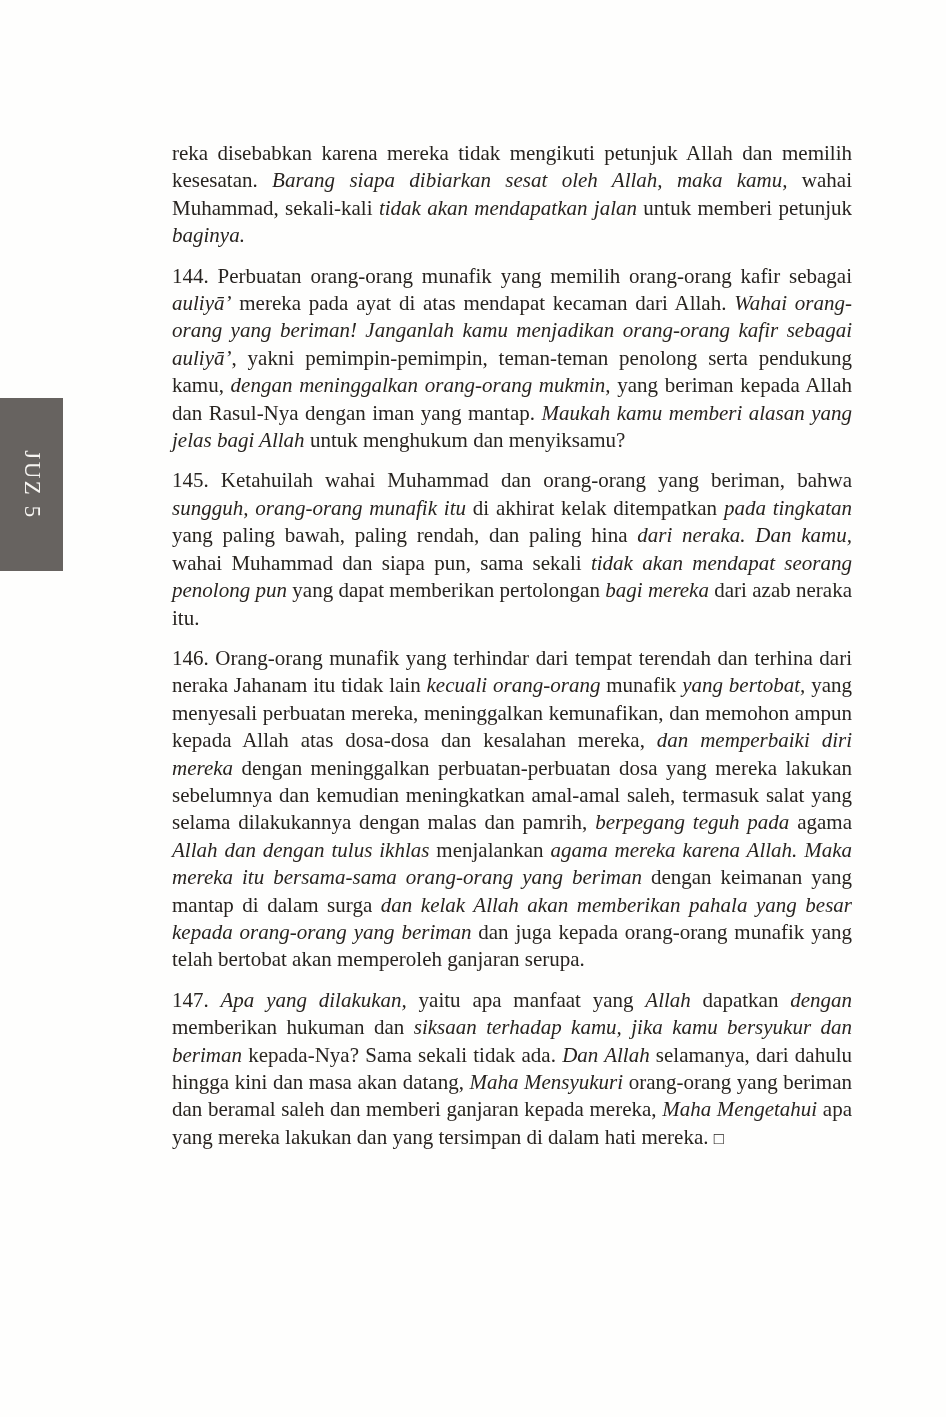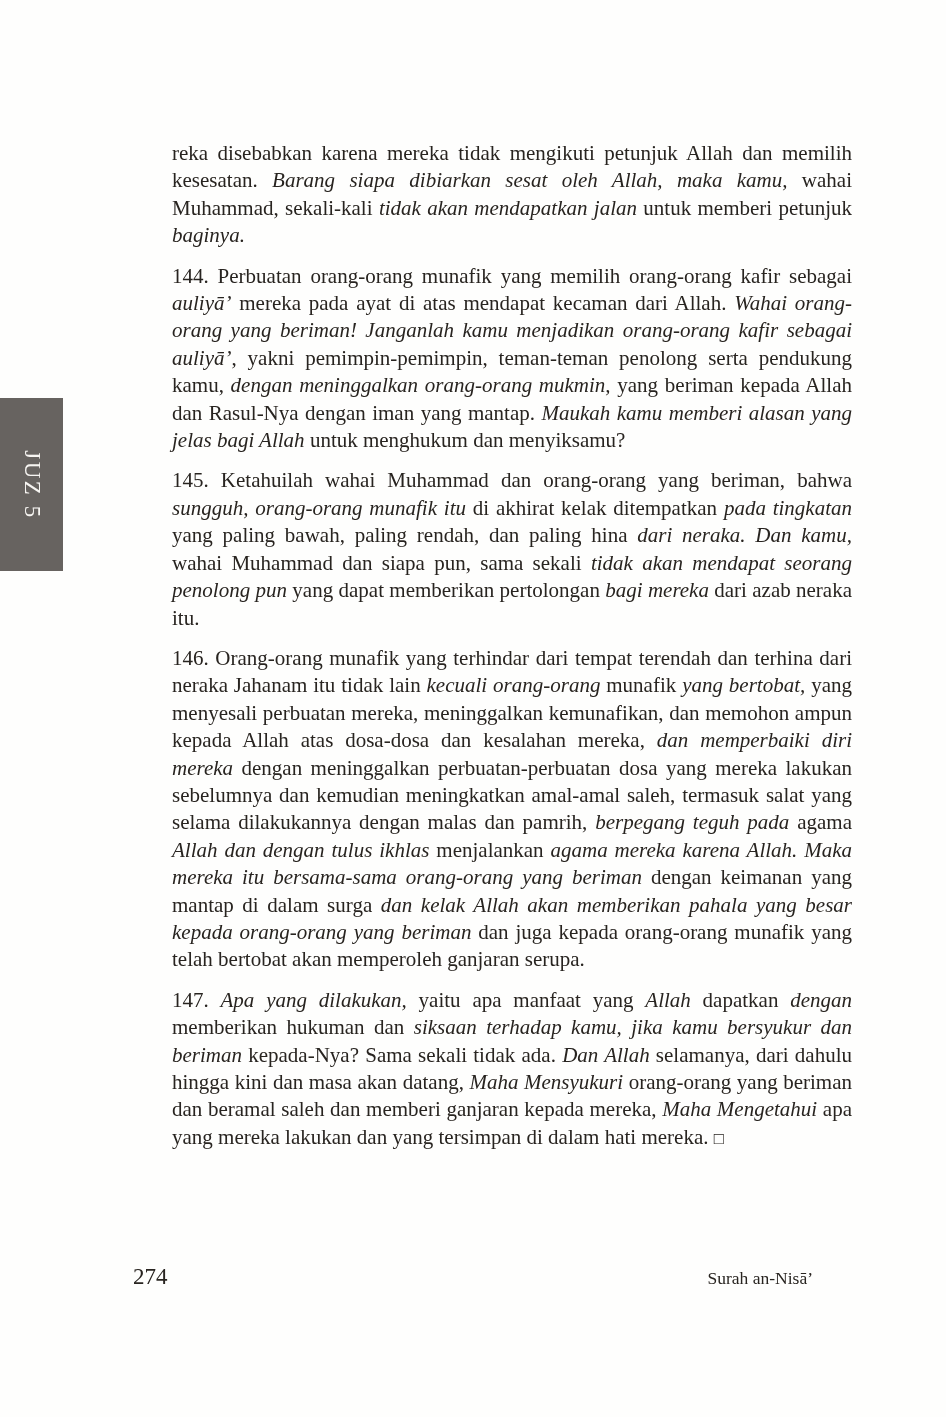--- a/index.html
+++ b/index.html
@@ -61,18 +61,14 @@
   </div>
 
   <div class="text-block">
       <p class="para"><span class="rm">reka disebabkan karena mereka tidak mengikuti petunjuk Allah dan memilih kesesatan. </span><span class="it">Barang siapa dibiarkan sesat oleh Allah, maka kamu,</span><span class="rm"> wahai Muhammad, sekali-kali </span><span class="it">tidak akan mendapatkan jalan</span><span class="rm"> untuk memberi petunjuk </span><span class="it">baginya.</span></p>
       <p class="para"><span class="rm">144. Perbuatan orang-orang munafik yang memilih orang-orang kafir sebagai </span><span class="it">auliyā’</span><span class="rm"> mereka pada ayat di atas mendapat kecaman dari Allah. </span><span class="it">Wahai orang-orang yang beriman! Janganlah kamu menjadikan orang-orang kafir sebagai auliyā’</span><span class="rm">, yakni pemimpin-pemimpin, teman-teman penolong serta pendukung kamu, </span><span class="it">dengan meninggalkan orang-orang mukmin,</span><span class="rm"> yang beriman kepada Allah dan Rasul-Nya dengan iman yang mantap. </span><span class="it">Maukah kamu memberi alasan yang jelas bagi Allah</span><span class="rm"> untuk menghukum dan menyiksamu?</span></p>
       <p class="para"><span class="rm">145. Ketahuilah wahai Muhammad dan orang-orang yang beriman, bahwa </span><span class="it">sungguh, orang-orang munafik itu</span><span class="rm"> di akhirat kelak ditempatkan </span><span class="it">pada tingkatan</span><span class="rm"> yang paling bawah, paling rendah, dan paling hina </span><span class="it">dari neraka. Dan kamu,</span><span class="rm"> wahai Muhammad dan siapa pun, sama sekali </span><span class="it">tidak akan mendapat seorang penolong pun</span><span class="rm"> yang dapat memberikan pertolongan </span><span class="it">bagi mereka</span><span class="rm"> dari azab neraka itu.</span></p>
       <p class="para"><span class="rm">146. Orang-orang munafik yang terhindar dari tempat terendah dan terhina dari neraka Jahanam itu tidak lain </span><span class="it">kecuali orang-orang</span><span class="rm"> munafik </span><span class="it">yang bertobat,</span><span class="rm"> yang menyesali perbuatan mereka, meninggalkan kemunafikan, dan memohon ampun kepada Allah atas dosa-dosa dan kesalahan mereka, </span><span class="it">dan memperbaiki diri mereka</span><span class="rm"> dengan meninggalkan perbuatan-perbuatan dosa yang mereka lakukan sebelumnya dan kemudian meningkatkan amal-amal saleh, termasuk salat yang selama dilakukannya dengan malas dan pamrih, </span><span class="it">berpegang teguh pada</span><span class="rm"> agama </span><span class="it">Allah dan dengan tulus ikhlas</span><span class="rm"> menjalankan </span><span class="it">agama mereka karena Allah. Maka mereka itu bersama-sama orang-orang yang beriman</span><span class="rm"> dengan keimanan yang mantap di dalam surga </span><span class="it">dan kelak Allah akan memberikan pahala yang besar kepada orang-orang yang beriman</span><span class="rm"> dan juga kepada orang-orang munafik yang telah bertobat akan memperoleh ganjaran serupa.</span></p>
       <p class="para"><span class="rm">147. </span><span class="it">Apa yang dilakukan,</span><span class="rm"> yaitu apa manfaat yang </span><span class="it">Allah</span><span class="rm"> dapatkan </span><span class="it">dengan</span><span class="rm"> memberikan hukuman dan </span><span class="it">siksaan terhadap kamu, jika kamu bersyukur dan beriman</span><span class="rm"> kepada-Nya? Sama sekali tidak ada. </span><span class="it">Dan Allah</span><span class="rm"> selamanya, dari dahulu hingga kini dan masa akan datang, </span><span class="it">Maha Mensyukuri</span><span class="rm"> orang-orang yang beriman dan beramal saleh dan memberi ganjaran kepada mereka, </span><span class="it">Maha Mengetahui</span><span class="rm"> apa yang mereka lakukan dan yang tersimpan di dalam hati mereka. </span><span class="marker">□</span></p>
     </div>
 
-  <div class="footer">
-    <span class="page-number">274</span>
-    <span class="surah-name">Surah an-Nisā’</span>
-  </div>
 
 </div>
 
 </body></html>

